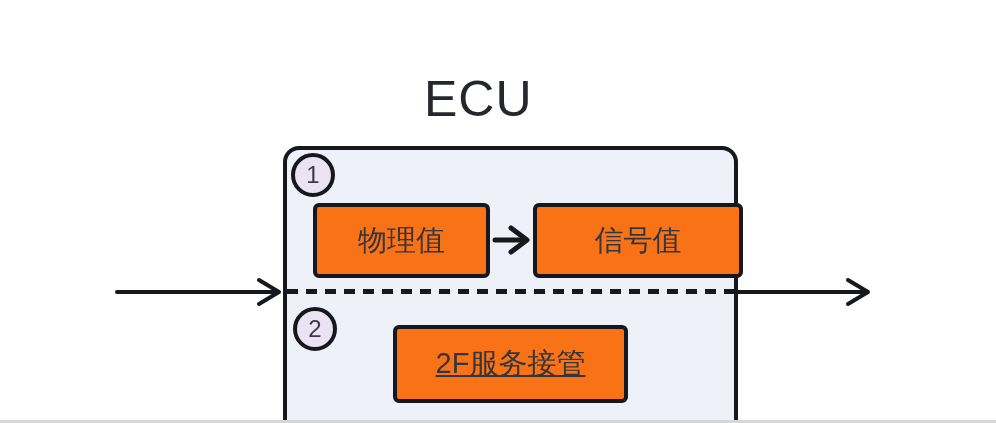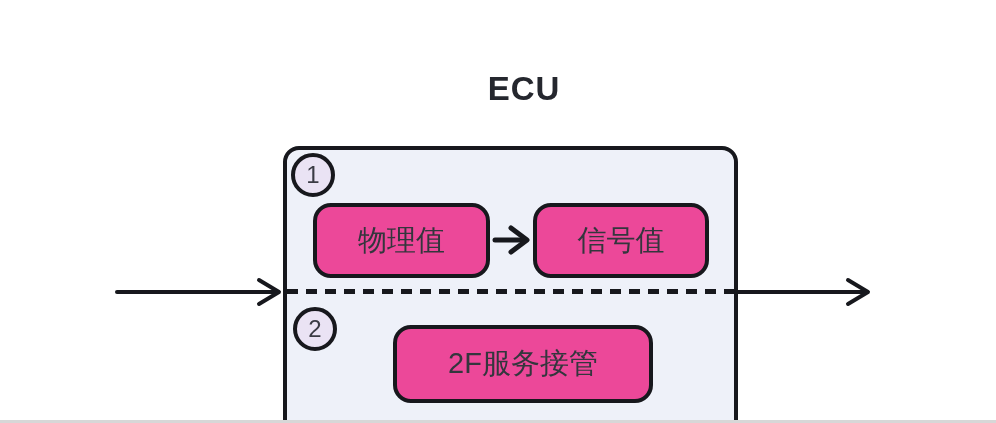--- a/index.html
+++ b/index.html
@@ -13,23 +13,22 @@
     width: 996px;
     height: 423px;
     background: #ffffff;
     overflow: hidden;
   }
   .diagram-title {
     position: absolute;
     left: 424px;
     top: 70px;
     width: 200px;
-    text-align: center;
-    font-size: 33px;
-    font-weight: 700;
+    font-size: 50px;
+    font-weight: 400;
     color: #25272e;
     letter-spacing: 1px;
   }
   .ecu-box {
     position: absolute;
     left: 283px;
     top: 146px;
     width: 455px;
     height: 312px; 
     box-sizing: border-box;
@@ -51,32 +50,32 @@
     font-size: 24px;
     color: #3a3b44;
     z-index: 3;
   }
   .badge-1 { left: 291px; top: 153px; }
   .badge-2 { left: 293px; top: 307px; }
   .node {
     position: absolute;
     box-sizing: border-box;
     border: 4px solid #17181d;
-    border-radius: 18px;
-    background: #ec4899;
+    border-radius: 6px;
+    background: #f97316;
     display: flex;
     align-items: center;
     justify-content: center;
     font-size: 29px;
     color: #33363d;
     z-index: 2;
   }
   .node-physical { left: 313px; top: 203px; width: 177px; height: 75px; }
-  .node-signal   { left: 533px; top: 203px; width: 176px; height: 75px; }
-  .node-takeover { left: 393px; top: 325px; width: 260px; height: 78px; }
+  .node-signal   { left: 533px; top: 203px; width: 210px; height: 75px; }
+  .node-takeover { left: 393px; top: 325px; width: 235px; height: 78px; text-decoration: underline; }
   .dashed-line {
     position: absolute;
     left: 287px;
     top: 289px;
     width: 448px;
     height: 5px;
     background: repeating-linear-gradient(90deg, #17181d 0 11px, transparent 11px 19px);
     z-index: 1;
   }
   .io-label {

